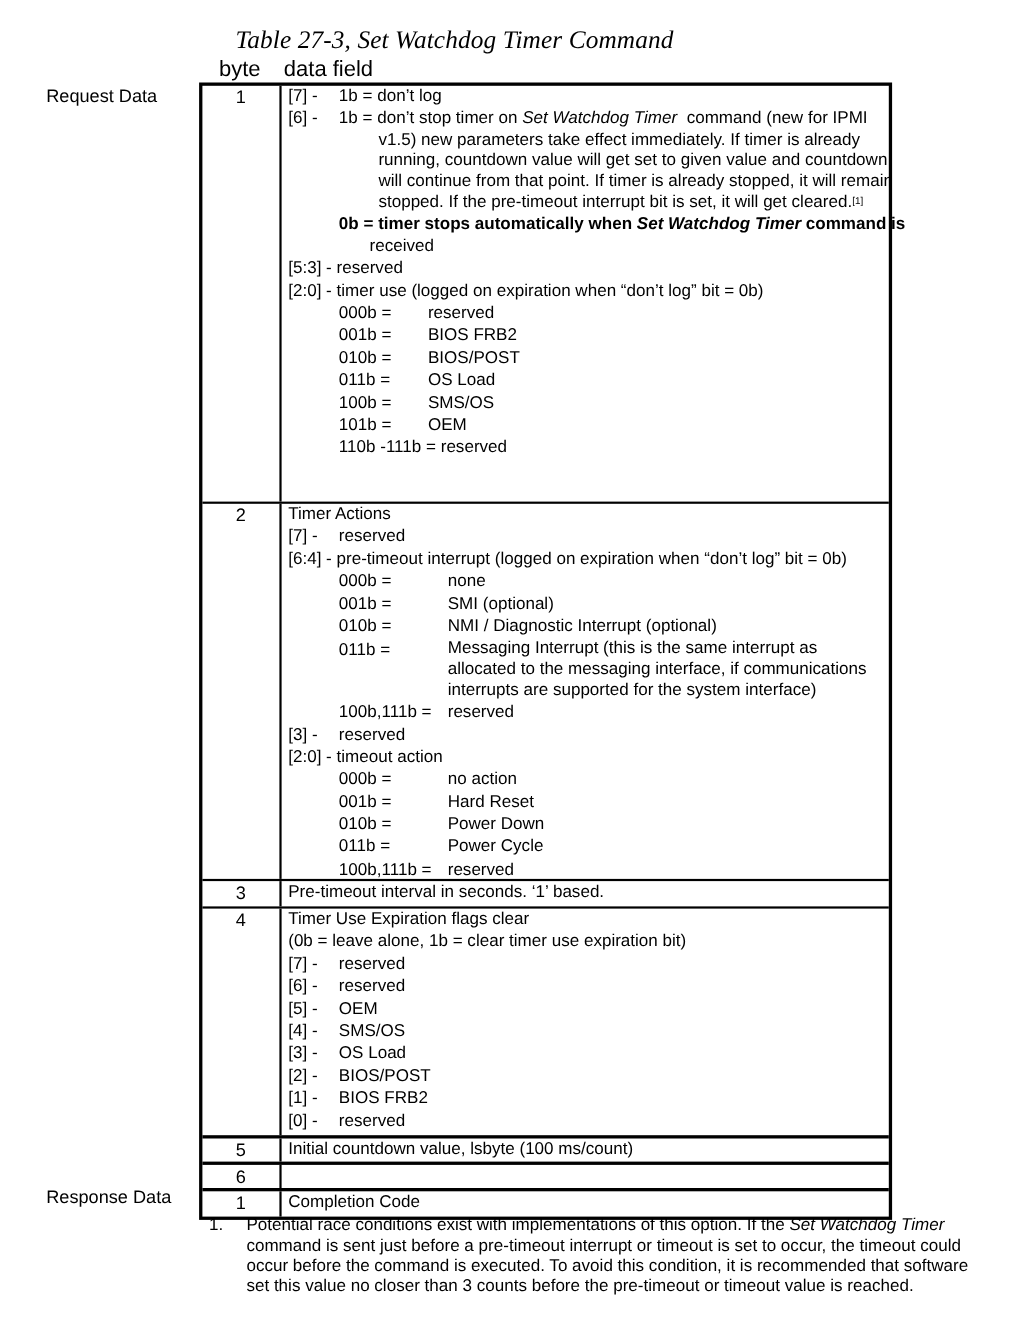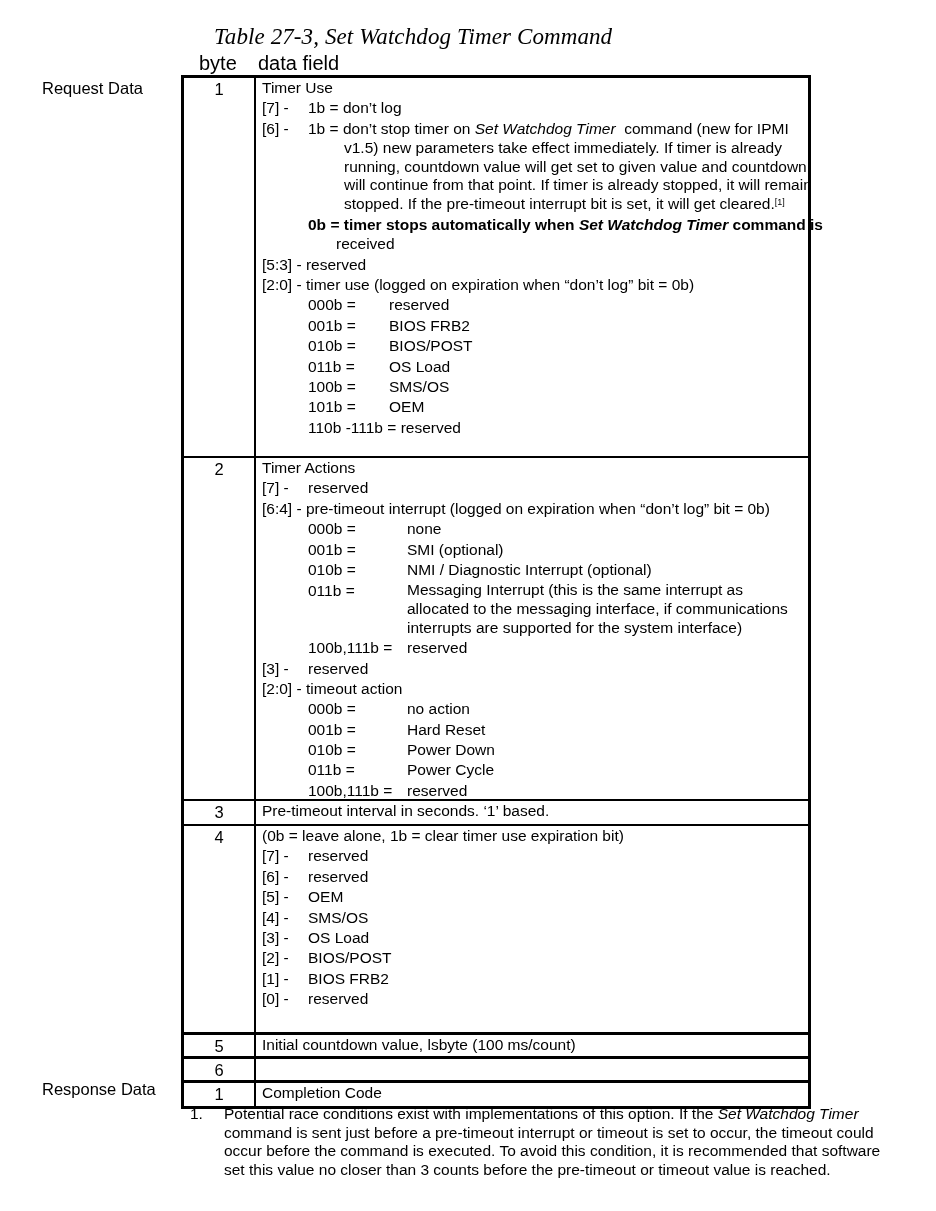--- a/index.html
+++ b/index.html
@@ -60,21 +60,20 @@
 <div class="col-head col-byte">byte</div>
 <div class="col-head col-field">data field</div>
 <div class="side-label req-label">Request Data</div>
 <div class="side-label resp-label">Response Data</div>
 
 <div class="tbl">
 
   <div class="row first" style="height:378px;">
     <div class="byte">1</div>
     <div class="field">
-      <div class="ln">Timer Use</div>
       <div class="ln hang">
         <span class="pre">[7] -</span>
         <span class="txt">1b = don’t log</span>
       </div>
       <div class="ln hang" style="height:auto;">
         <span class="pre">[6] -</span>
         <span class="txt"><span>1b = don’t stop timer on </span><i>Set Watchdog Timer</i><span style="white-space:pre;">  command (new for IPMI</span></span>
       </div>
       <div class="cont" style="padding-right:6px;">
         <span>v1.5) new parameters take effect immediately. If timer is already running, countdown value will get set to given value and countdown will continue from that point. If timer is already stopped, it will remain stopped. If the pre-timeout interrupt bit is set, it will get cleared.</span><sup>[1]</sup>
@@ -179,20 +178,21 @@
   <div class="row" style="height:23px;">
     <div class="byte">3</div>
     <div class="field">
         <div class="ln">Pre-timeout interval in seconds. ‘1’ based.</div>
       </div>
   </div>
 
   <div class="row" style="height:206px;">
     <div class="byte">4</div>
     <div class="field">
+      <div class="ln">Timer Use Expiration flags clear</div>
       <div class="ln">(0b = leave alone, 1b = clear timer use expiration bit)</div>
       <div id="r4bits">
           <div class="ln hang">
             <span class="pre">[7] -</span>
             <span class="txt">reserved</span>
           </div>
           <div class="ln hang">
             <span class="pre">[6] -</span>
             <span class="txt">reserved</span>
           </div>

